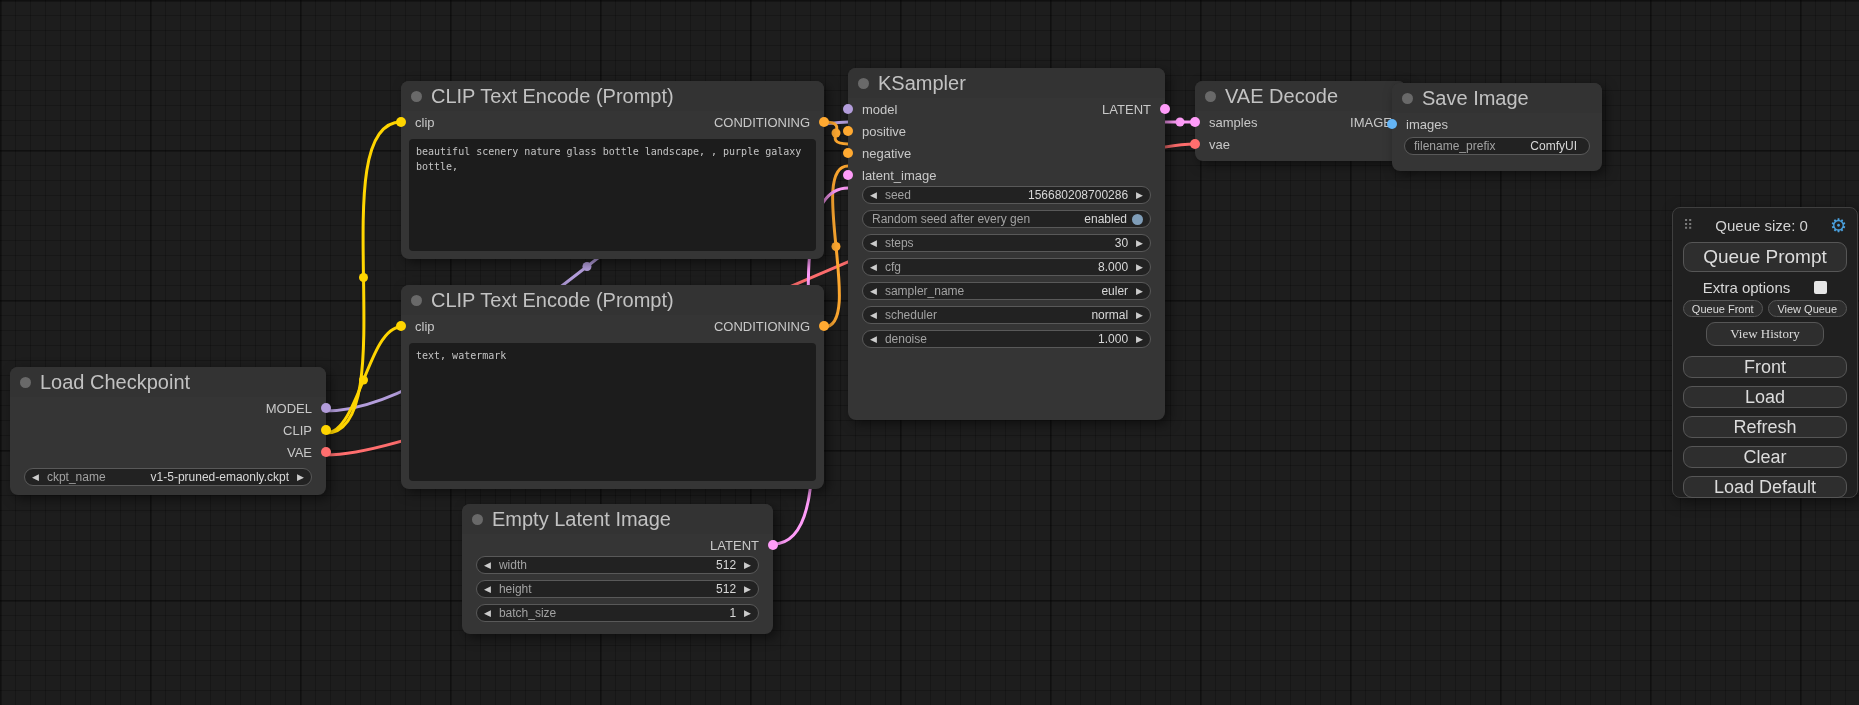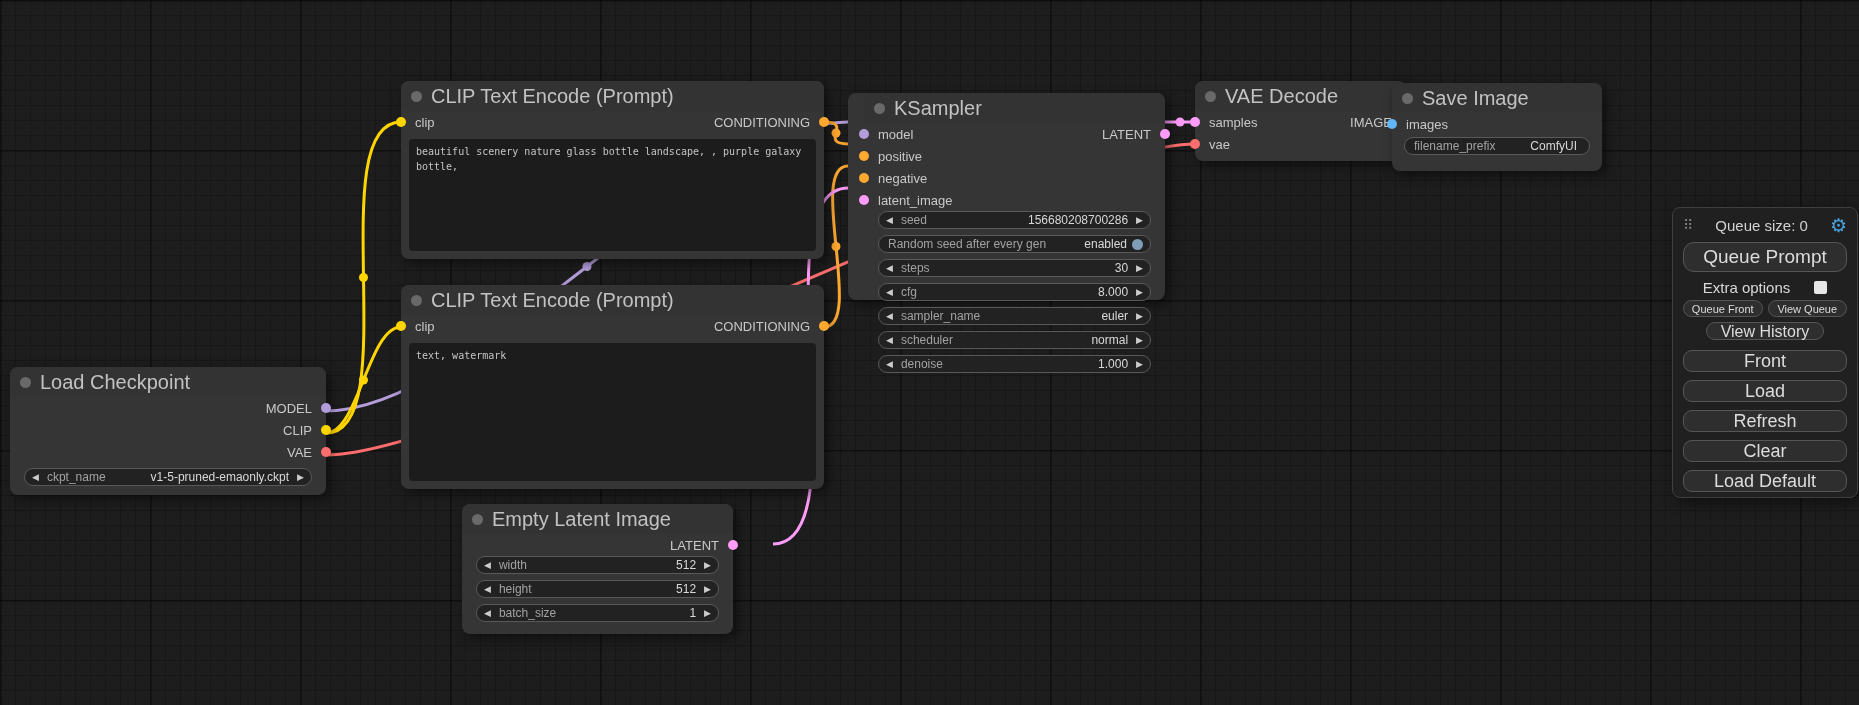--- a/index.html
+++ b/index.html
@@ -45,27 +45,27 @@
   #menu{position:absolute;left:1672px;top:207px;width:186px;height:291px;
     background:#202020;border:1px solid #3f3f3f;border-radius:8px;
     box-shadow:4px 4px 14px rgba(0,0,0,.5);padding:4px 10px 10px;box-sizing:border-box;
     color:#d8d8d8;}
   .menu-header{height:26px;display:flex;align-items:center;justify-content:space-between;margin-bottom:4px;}
   .drag-handle{color:#7a7a7a;font-size:14px;cursor:move;}
   .queue-size{font-size:15px;color:#d2d2d2;}
   .gear{font-size:19px;color:#4aa0dd;line-height:1;cursor:pointer;}
   .btn{display:block;width:100%;background:#2e2e2e;border:1px solid #565656;border-radius:9px;
     color:#dcdcdc;font-family:inherit;text-align:center;cursor:pointer;padding:0;box-sizing:border-box;}
-  .btn-queue{height:30px;font-size:19px;margin-bottom:6px;border-radius:11px;}
+  .btn-queue{height:30px;font-size:19px;margin-bottom:6px;}
   .extra-row{display:flex;align-items:center;justify-content:center;gap:24px;font-size:15px;
     height:18px;margin-bottom:4px;}
   .checkbox{width:13px;height:13px;background:#e6e6e6;border-radius:2px;cursor:pointer;}
   .small-row{display:flex;gap:5px;margin-bottom:5px;}
   .btn-small{height:17px;font-size:11px;border-radius:9px;flex:1;}
-  .btn-history{width:72%;margin:0 auto 10px;height:18px;font-size:16px;border-radius:9px;}
+  .btn-history{width:72%;margin:0 auto 10px;height:24px;font-size:13px;border-radius:9px;font-family:Liberation Serif, serif;}
   .btn-big{height:22px;font-size:18px;margin-bottom:8px;}
 </style>
 </head>
 <body>
 
 <div id="canvas">
   <svg id="wires" width="1859" height="705">
       <path d="M 326 411 C 475.1653864004649 411 698.834613599535 122 848 122" stroke="#B39DDB" stroke-width="3" fill="none"></path>
       <circle cx="587" cy="266.5" r="4.5" fill="#B39DDB"></circle>
       <path d="M 326 433 C 405.9789034683522 433 321.0210965316478 122 401 122" stroke="#FFD500" stroke-width="3" fill="none"></path>
@@ -137,21 +137,21 @@
     <div class="slot-row">
       <span class="dot in" style="background: rgb(255, 213, 0);"></span>
       <span>clip</span>
       <span class="spacer"></span>
       <span>CONDITIONING</span>
       <span class="dot out" style="background: rgb(255, 169, 49);"></span>
     </div>
     <div class="prompt-box" style="height:138px;">text, watermark</div>
   </div>
 
-  <div class="node" style="left:462px;top:504px;width:271px;height:130px;">
+  <div class="node" style="left:462px;top:504px;width:311px;height:130px;">
     <div class="node-title">
       <span class="collapse-dot"></span>
       <span class="title-text">Empty Latent Image</span>
     </div>
     <div class="slot-row">
       <span class="spacer"></span>
       <span>LATENT</span>
       <span class="dot out" style="background: rgb(255, 156, 249);"></span>
     </div>
     <div class="widget">
@@ -167,21 +167,21 @@
       <span class="arr">▶</span>
     </div>
     <div class="widget">
       <span class="arr">◀</span>
       <span class="w-label">batch_size</span>
       <span class="w-value">1</span>
       <span class="arr">▶</span>
     </div>
   </div>
 
-  <div class="node" style="left:848px;top:93px;width:317px;height:207px;padding-left:16px;">
+  <div class="node" style="left:848px;top:68px;width:317px;height:352px;">
     <div class="node-title">
       <span class="collapse-dot"></span>
       <span class="title-text">KSampler</span>
     </div>
     <div class="slot-row">
       <span class="dot in" style="background: rgb(179, 157, 219);"></span>
       <span>model</span>
       <span class="spacer"></span>
       <span>LATENT</span>
       <span class="dot out" style="background: rgb(255, 156, 249);"></span>

